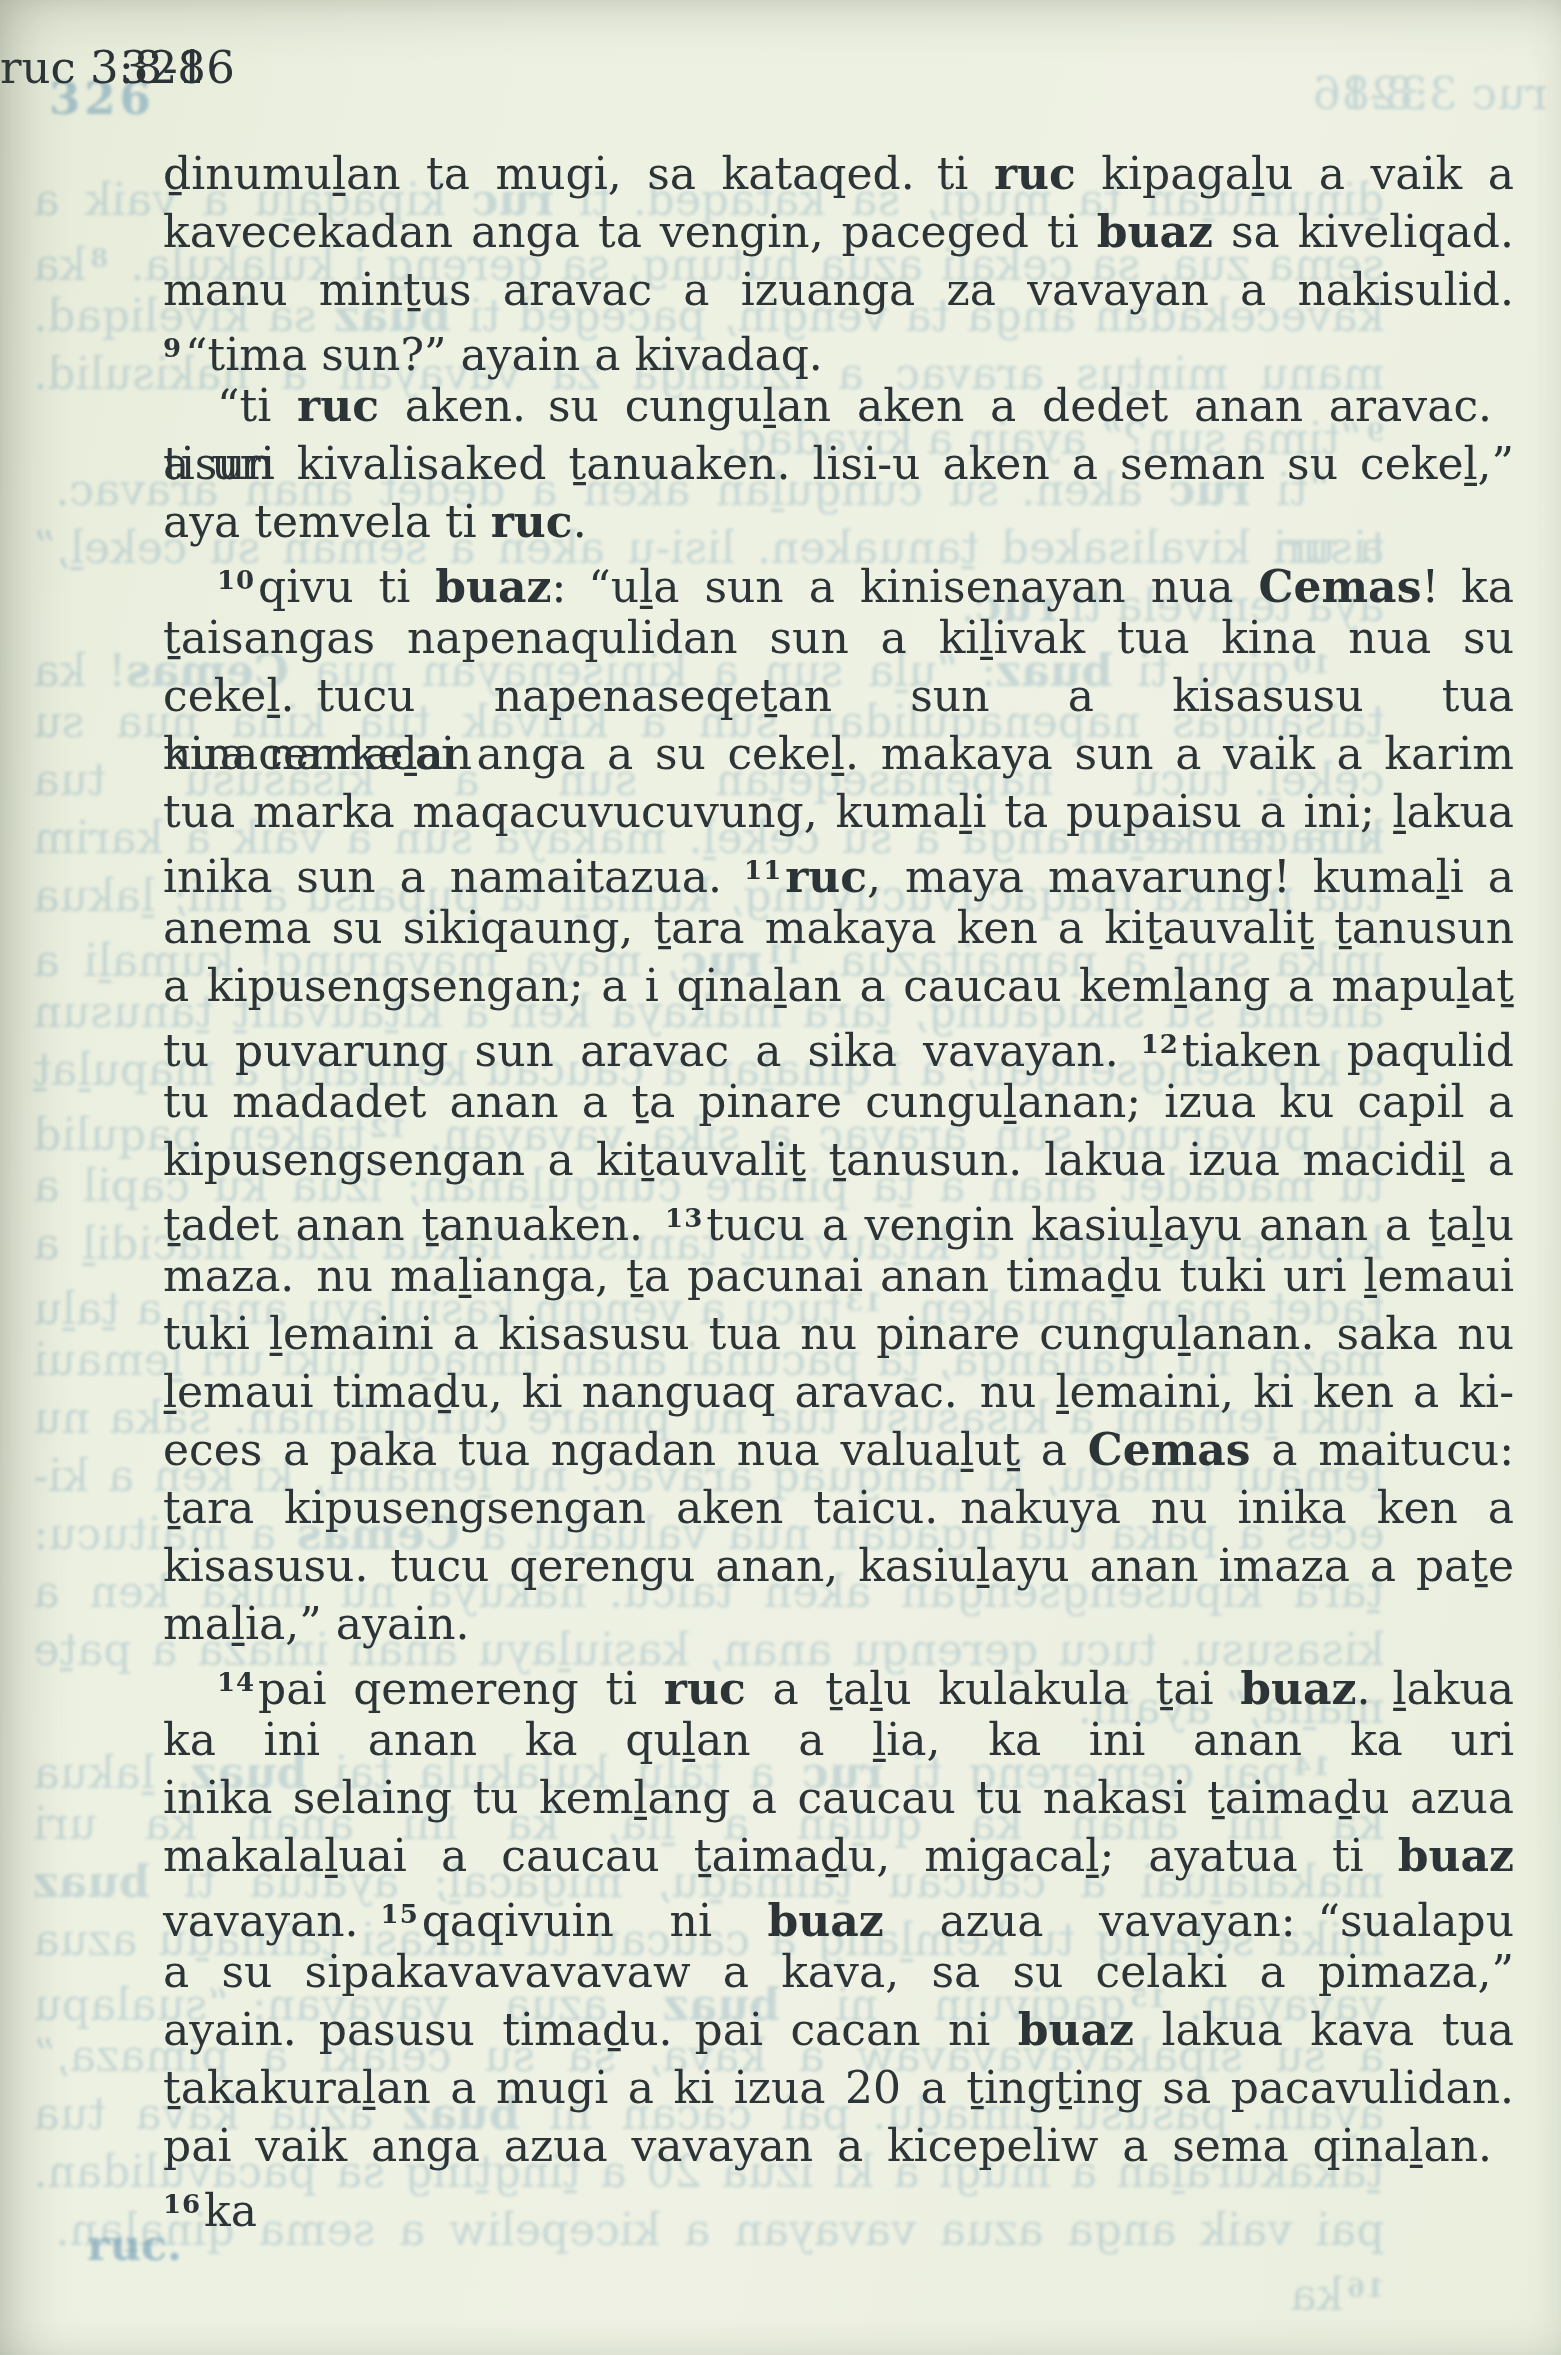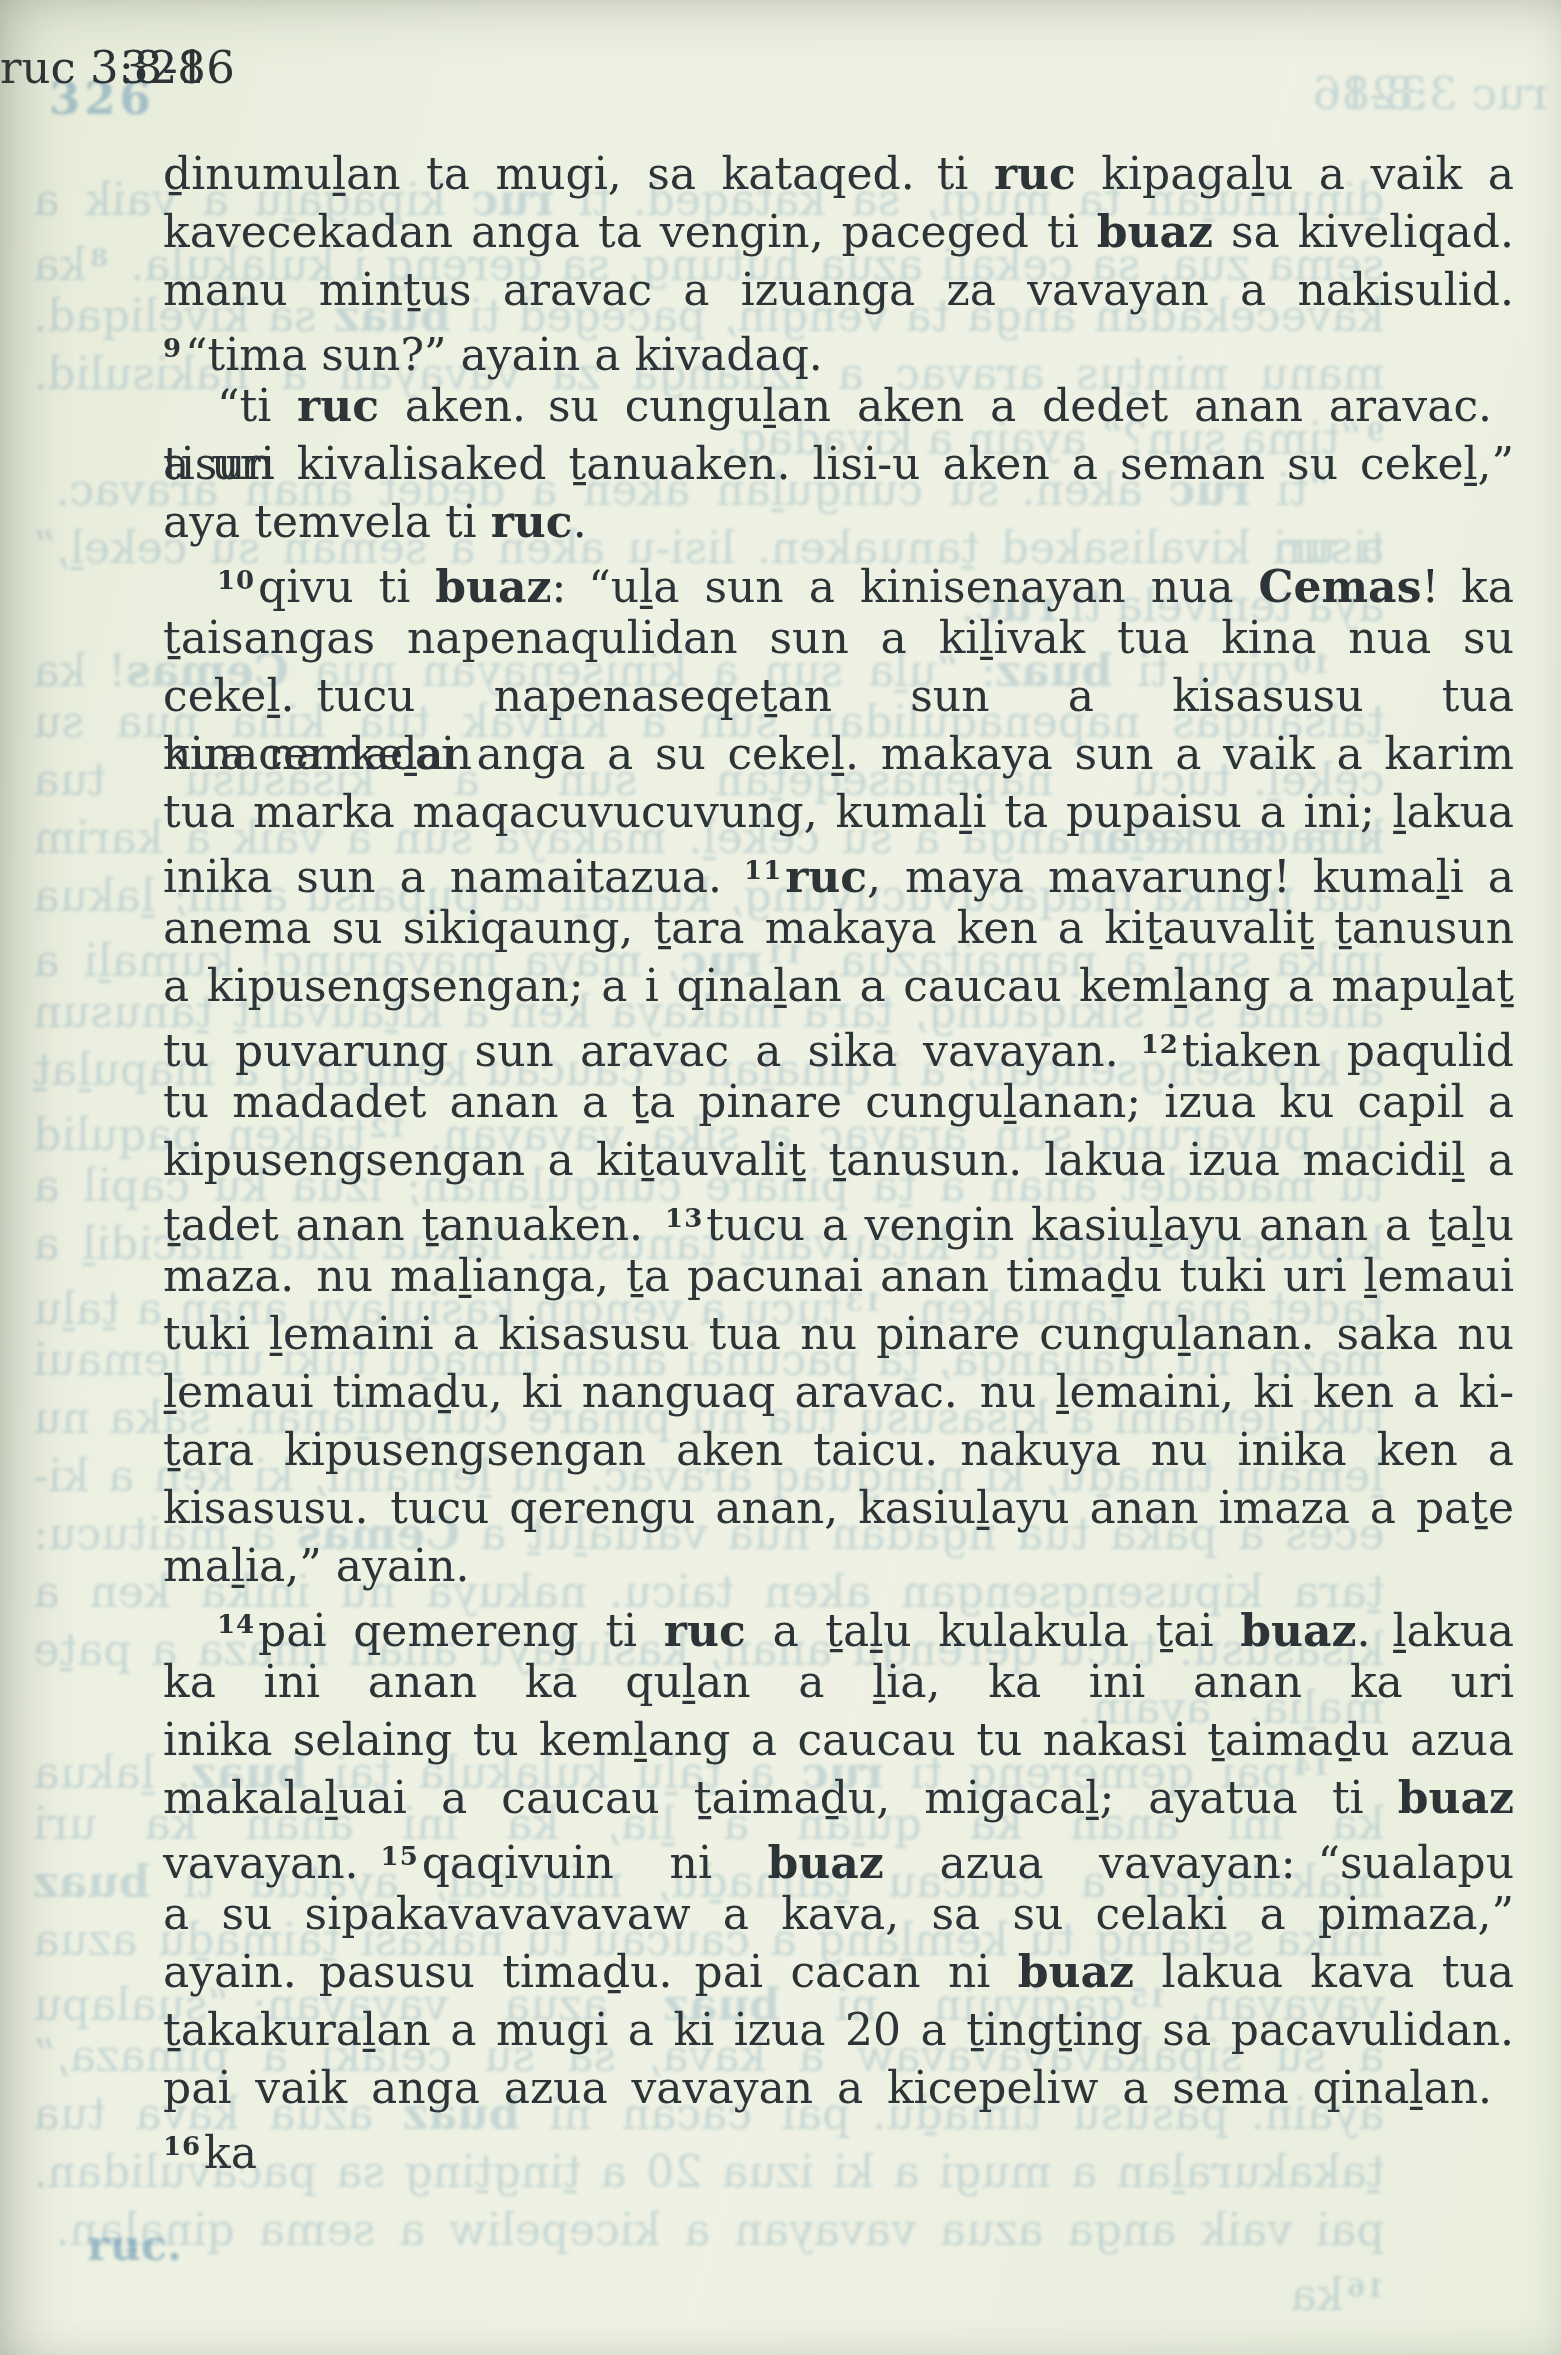--- a/index.html
+++ b/index.html
@@ -135,20 +135,21 @@
         <div class="line"><span>inika sun a namaitazua. </span><span class="verse">11</span><span class="bold">ruc</span><span>, maya mavarung! kumaḻi a</span></div>
         <div class="line"><span>anema su sikiqaung, ṯara makaya ken a kiṯauvaliṯ ṯanusun</span></div>
         <div class="line"><span>a kipusengsengan; a i qinaḻan a caucau kemḻang a mapuḻaṯ</span></div>
         <div class="line"><span>tu puvarung sun aravac a sika vavayan. </span><span class="verse">12</span><span>tiaken paqulid</span></div>
         <div class="line"><span>tu madadet anan a ṯa pinare cunguḻanan; izua ku capil a</span></div>
         <div class="line"><span>kipusengsengan a kiṯauvaliṯ ṯanusun. lakua izua macidiḻ a</span></div>
         <div class="line"><span>ṯadet anan ṯanuaken. </span><span class="verse">13</span><span>tucu a vengin kasiuḻayu anan a ṯaḻu</span></div>
         <div class="line"><span>maza. nu maḻianga, ṯa pacunai anan timaḏu tuki uri ḻemaui</span></div>
         <div class="line"><span>tuki ḻemaini a kisasusu tua nu pinare cunguḻanan. saka nu</span></div>
         <div class="line"><span>ḻemaui timaḏu, ki nanguaq aravac. nu ḻemaini, ki ken a ki-</span></div>
+        <div class="line"><span>eces a paka tua ngadan nua valuaḻuṯ a </span><span class="bold">Cemas</span><span> a maitucu:</span></div>
         <div class="line"><span>ṯara kipusengsengan aken taicu. nakuya nu inika ken a</span></div>
         <div class="line"><span>kisasusu. tucu qerengu anan, kasiuḻayu anan imaza a paṯe</span></div>
         <div class="line noj"><span>maḻia,” ayain.</span></div>
         <div class="line indent"><span class="verse">14</span><span>pai qemereng ti </span><span class="bold">ruc</span><span> a ṯaḻu kulakula ṯai </span><span class="bold">buaz</span><span>. ḻakua</span></div>
         <div class="line"><span>ka ini anan ka quḻan a ḻia, ka ini anan ka uri</span></div>
         <div class="line"><span>inika selaing tu kemḻang a caucau tu nakasi ṯaimaḏu azua</span></div>
         <div class="line"><span>makalaḻuai a caucau ṯaimaḏu, migacaḻ; ayatua ti </span><span class="bold">buaz</span></div>
         <div class="line"><span>vavayan. </span><span class="verse">15</span><span>qaqivuin ni </span><span class="bold">buaz</span><span> azua vavayan: “sualapu</span></div>
         <div class="line"><span>a su sipakavavavavaw a kava, sa su celaki a pimaza,”</span></div>
         <div class="line"><span>ayain. pasusu timaḏu. pai cacan ni </span><span class="bold">buaz</span><span> lakua kava tua</span></div>

